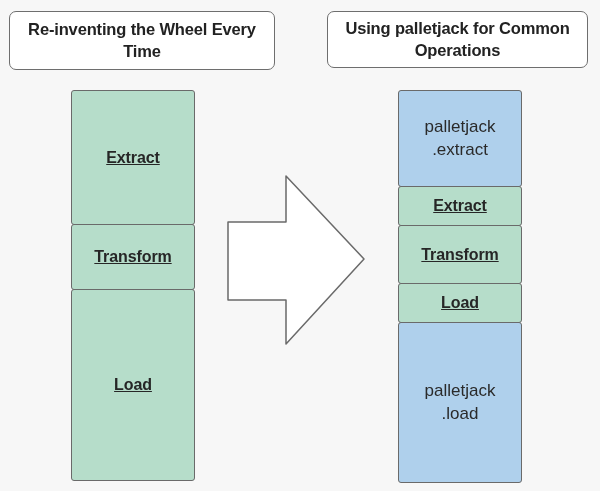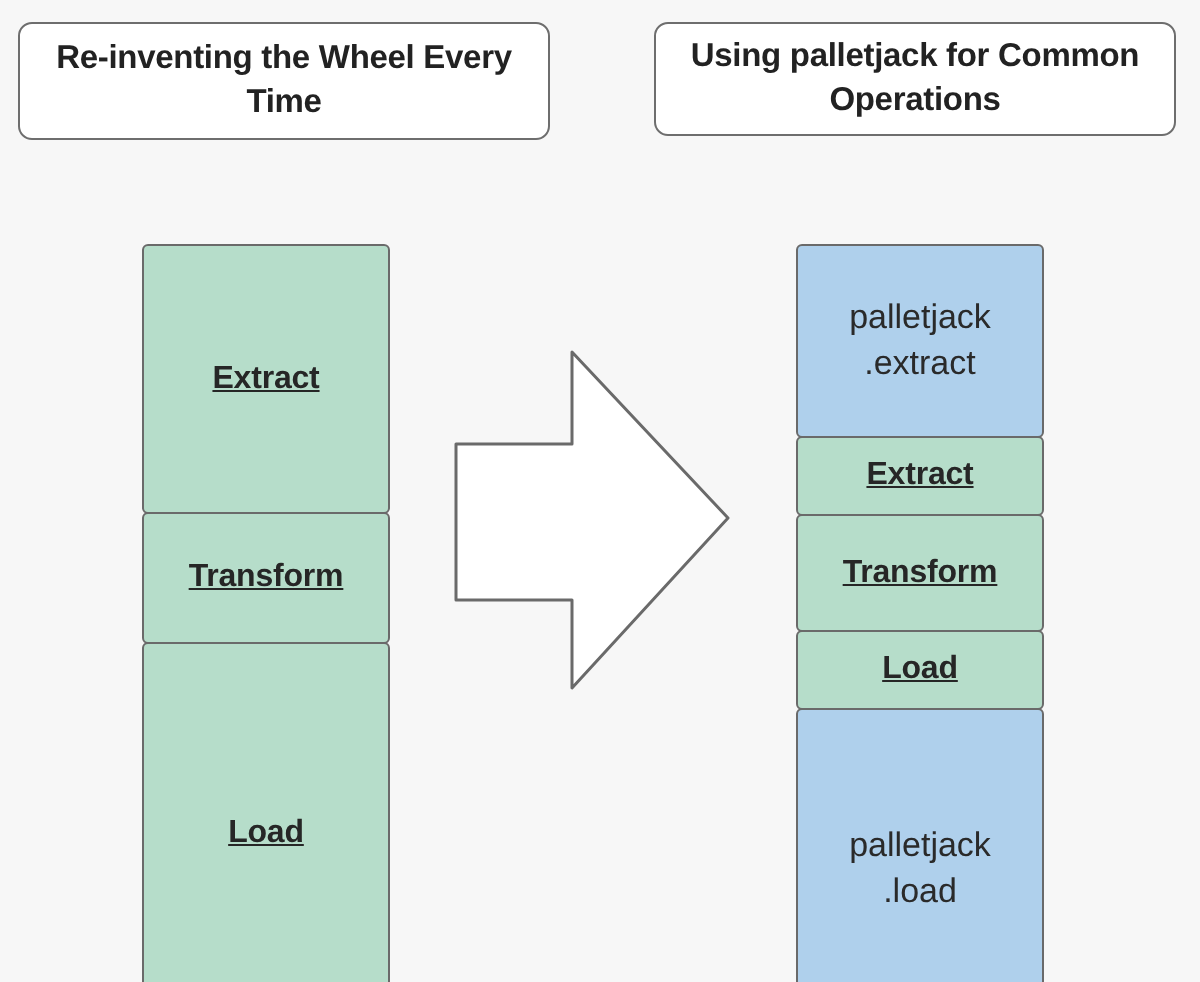--- a/index.html
+++ b/index.html
@@ -50,21 +50,20 @@
     position: absolute;
     box-sizing: border-box;
     border: 1.4px solid #6a6a6a;
     border-radius: 3px;
     display: flex;
     align-items: center;
     justify-content: center;
     text-align: center;
     color: #262626;
     white-space: pre-line;
-    margin-top: 32px;
   }
   .block.green {
     background: #b6ddca;
     font-weight: bold;
     font-size: 16px;
     letter-spacing: -0.1px;
     text-decoration: underline;
   }
   .block.blue {
     background: #afd0ec;

